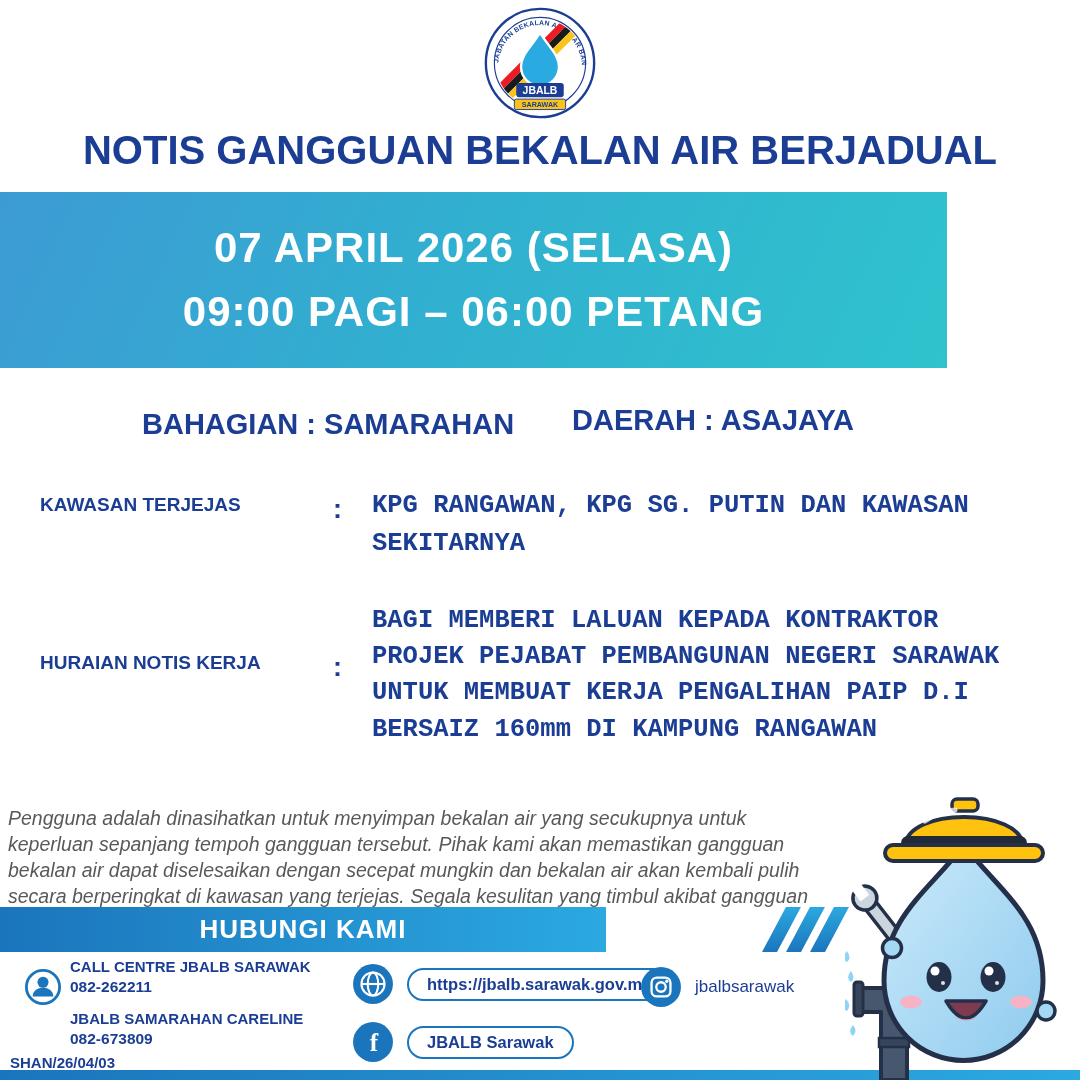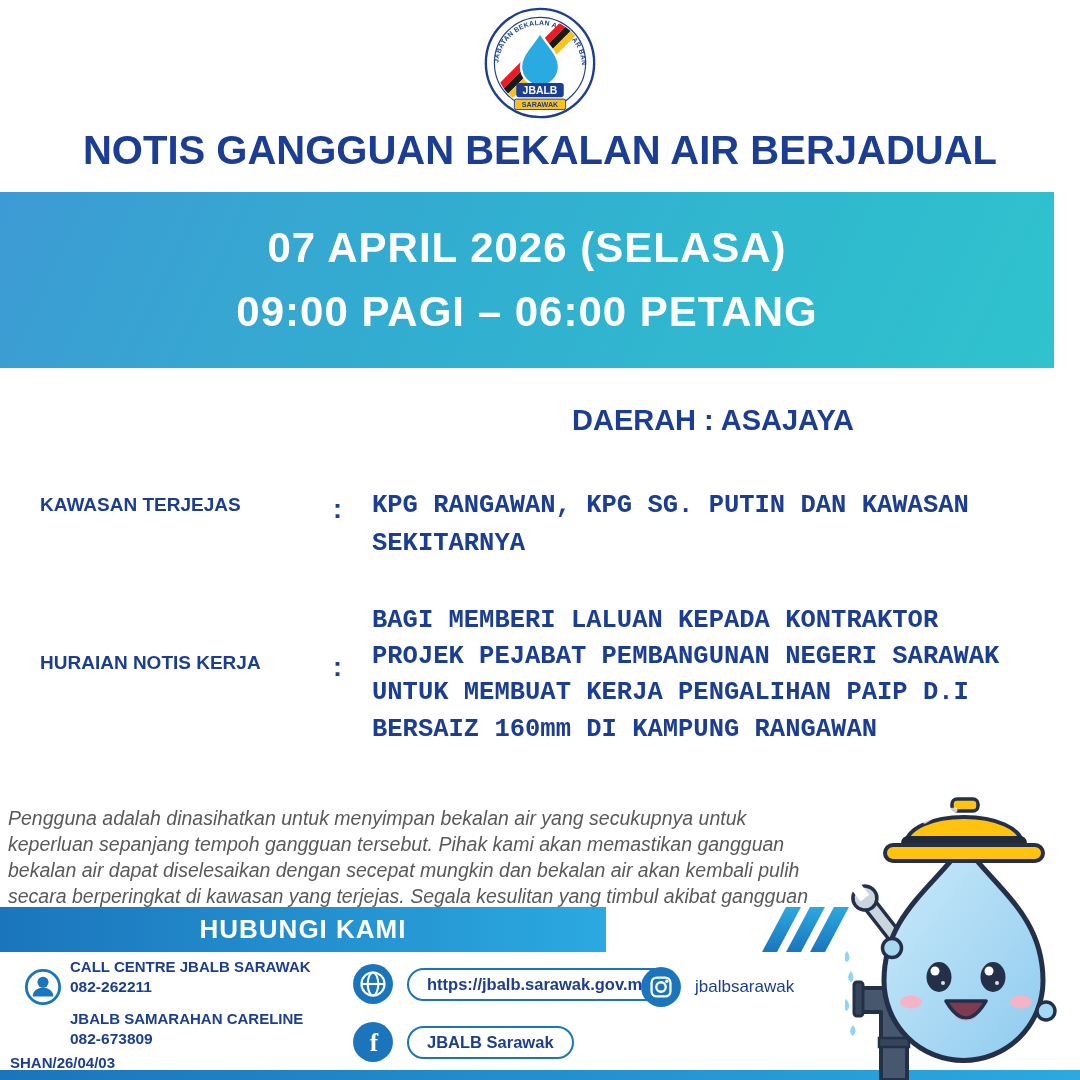--- a/index.html
+++ b/index.html
@@ -10,21 +10,21 @@
     font-family:"Liberation Sans", sans-serif;
     color:var(--navy, #1B3E94);
   }
   .logo { position:absolute; top:6px; left:483px; width:114px; height:114px; }
   .title {
     position:absolute; top:128px; left:0; width:100%;
     text-align:center; font-size:40px; font-weight:bold;
     color:var(--navy,#1B3E94); letter-spacing:0px;
   }
   .banner {
-    position:absolute; top:192px; left:0; width:1054px; height:176px;
+    position:absolute; top:192px; left:0; width:947px; height:176px;
     background:linear-gradient(115deg, var(--banner-blue-1,#3D9BD4) 0%, #31AFD0 45%, var(--banner-blue-2,#2FC3CD) 100%);
     display:flex; flex-direction:column; align-items:center; justify-content:center; gap:16px;
   }
   .banner-line { color:#fff; font-size:42px; font-weight:bold; letter-spacing:1px; }
   .region { position:absolute; font-size:29px; font-weight:bold; color:var(--navy,#1B3E94); }
   .bahagian { left:142px; top:408px; }
   .daerah  { left:572px; top:404px; }
   .detail-label { position:absolute; font-size:19px; font-weight:bold; color:var(--navy,#1B3E94); }
   .detail-colon { position:absolute; font-size:27px; font-weight:bold; color:var(--navy,#1B3E94); }
   .detail-value { position:absolute; font-size:25.5px; font-weight:bold; color:var(--navy,#1B3E94); line-height:1.48;font-family:Liberation Mono, monospace; }
@@ -103,20 +103,21 @@
     </svg>
   </div>
 
   <h1 class="title">NOTIS GANGGUAN BEKALAN AIR BERJADUAL</h1>
 
   <div class="banner">
     <div class="banner-line">07 APRIL 2026 (SELASA)</div>
     <div class="banner-line">09:00 PAGI – 06:00 PETANG</div>
   </div>
 
+  <div class="region bahagian">BAHAGIAN : SAMARAHAN</div>
   <div class="region daerah">DAERAH : ASAJAYA</div>
 
   <div class="detail-label kawasan-label">KAWASAN TERJEJAS</div>
   <div class="detail-colon kawasan-colon">:</div>
   <div class="detail-value kawasan-value">KPG RANGAWAN, KPG SG. PUTIN DAN KAWASAN SEKITARNYA</div>
 
   <div class="detail-label huraian-label">HURAIAN NOTIS KERJA</div>
   <div class="detail-colon huraian-colon">:</div>
   <div class="detail-value huraian-value">BAGI MEMBERI LALUAN KEPADA KONTRAKTOR PROJEK PEJABAT PEMBANGUNAN NEGERI SARAWAK UNTUK MEMBUAT KERJA PENGALIHAN PAIP D.I BERSAIZ 160mm DI KAMPUNG RANGAWAN</div>
 

